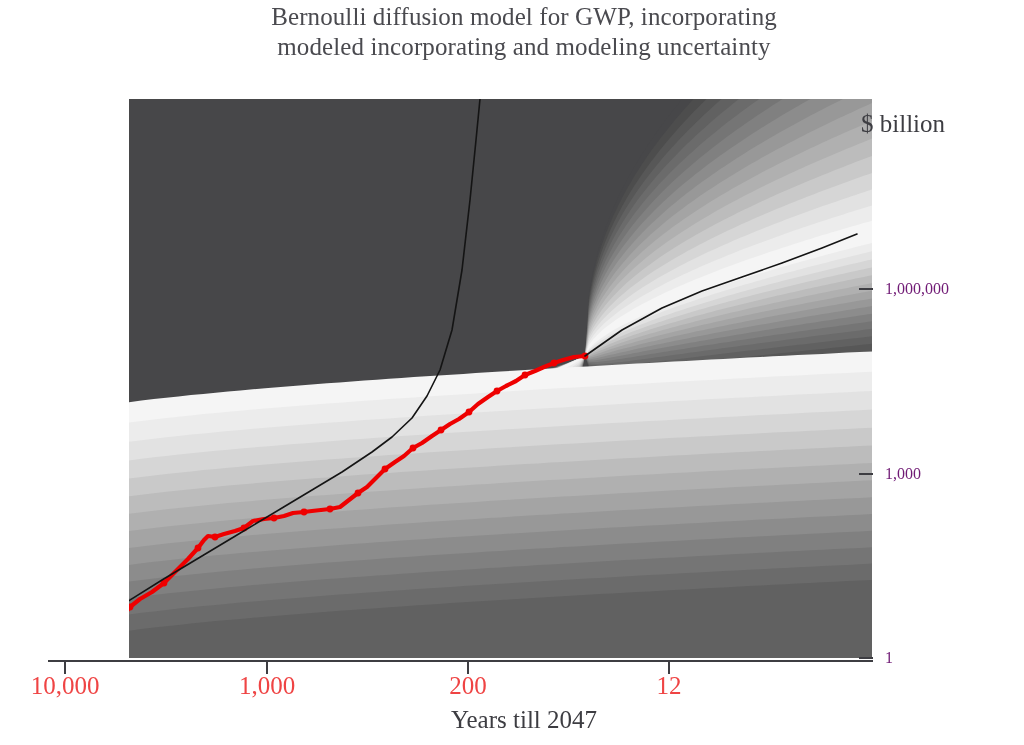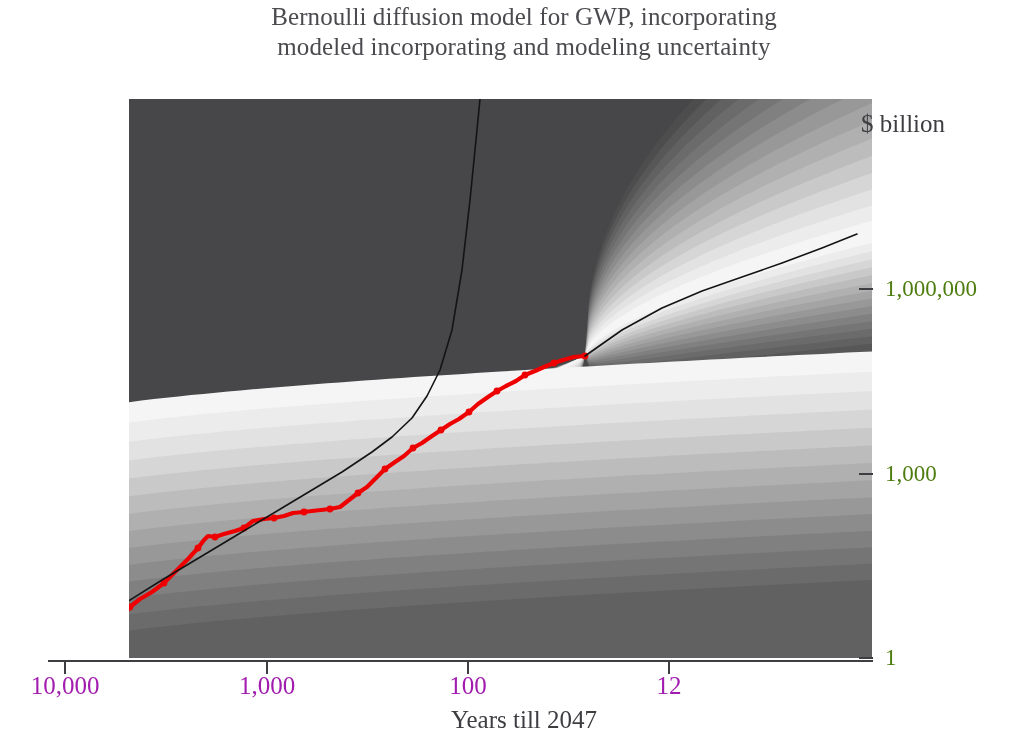--- a/index.html
+++ b/index.html
@@ -40,30 +40,30 @@
     position: absolute;
     left: 849px;
     top: 66px;
     font-size: 25px;
     color: #3d3d42;
     white-space: nowrap;
     margin-top: 44px;
   }
   .ylabel {
     position: absolute;
-    font-size: 23px;
-    color: #4d7c0f;
+    font-size: 16px;
+    color: #701a75;
     white-space: nowrap;
     left: 873px;
     transform: translateY(-50%);
   }
   .xlabel {
     position: absolute;
     font-size: 25px;
-    color: #a21caf;
+    color: #ef4444;
     white-space: nowrap;
     top: 672px;
     transform: translateX(-50%);
   }
   .xaxis-title {
     position: absolute;
     top: 706px;
     left: 0;
     width: 1024px;
     text-align: center;
@@ -178,19 +178,19 @@
   </svg>
 
   <div id="ylabels">
       <div class="ylabel" style="top: 289px;">1,000,000</div>
       <div class="ylabel" style="top: 474px;">1,000</div>
       <div class="ylabel" style="top: 658px;">1</div>
     </div>
   <div id="xlabels">
       <div class="xlabel" style="left: 53px;">10,000</div>
       <div class="xlabel" style="left: 255px;">1,000</div>
-      <div class="xlabel" style="left: 456px;">100</div>
+      <div class="xlabel" style="left: 456px;">200</div>
       <div class="xlabel" style="left: 657px;">12</div>
     </div>
 
   <div class="xaxis-title">Years till 2047</div>
 
 </div>
 
 </body></html>

